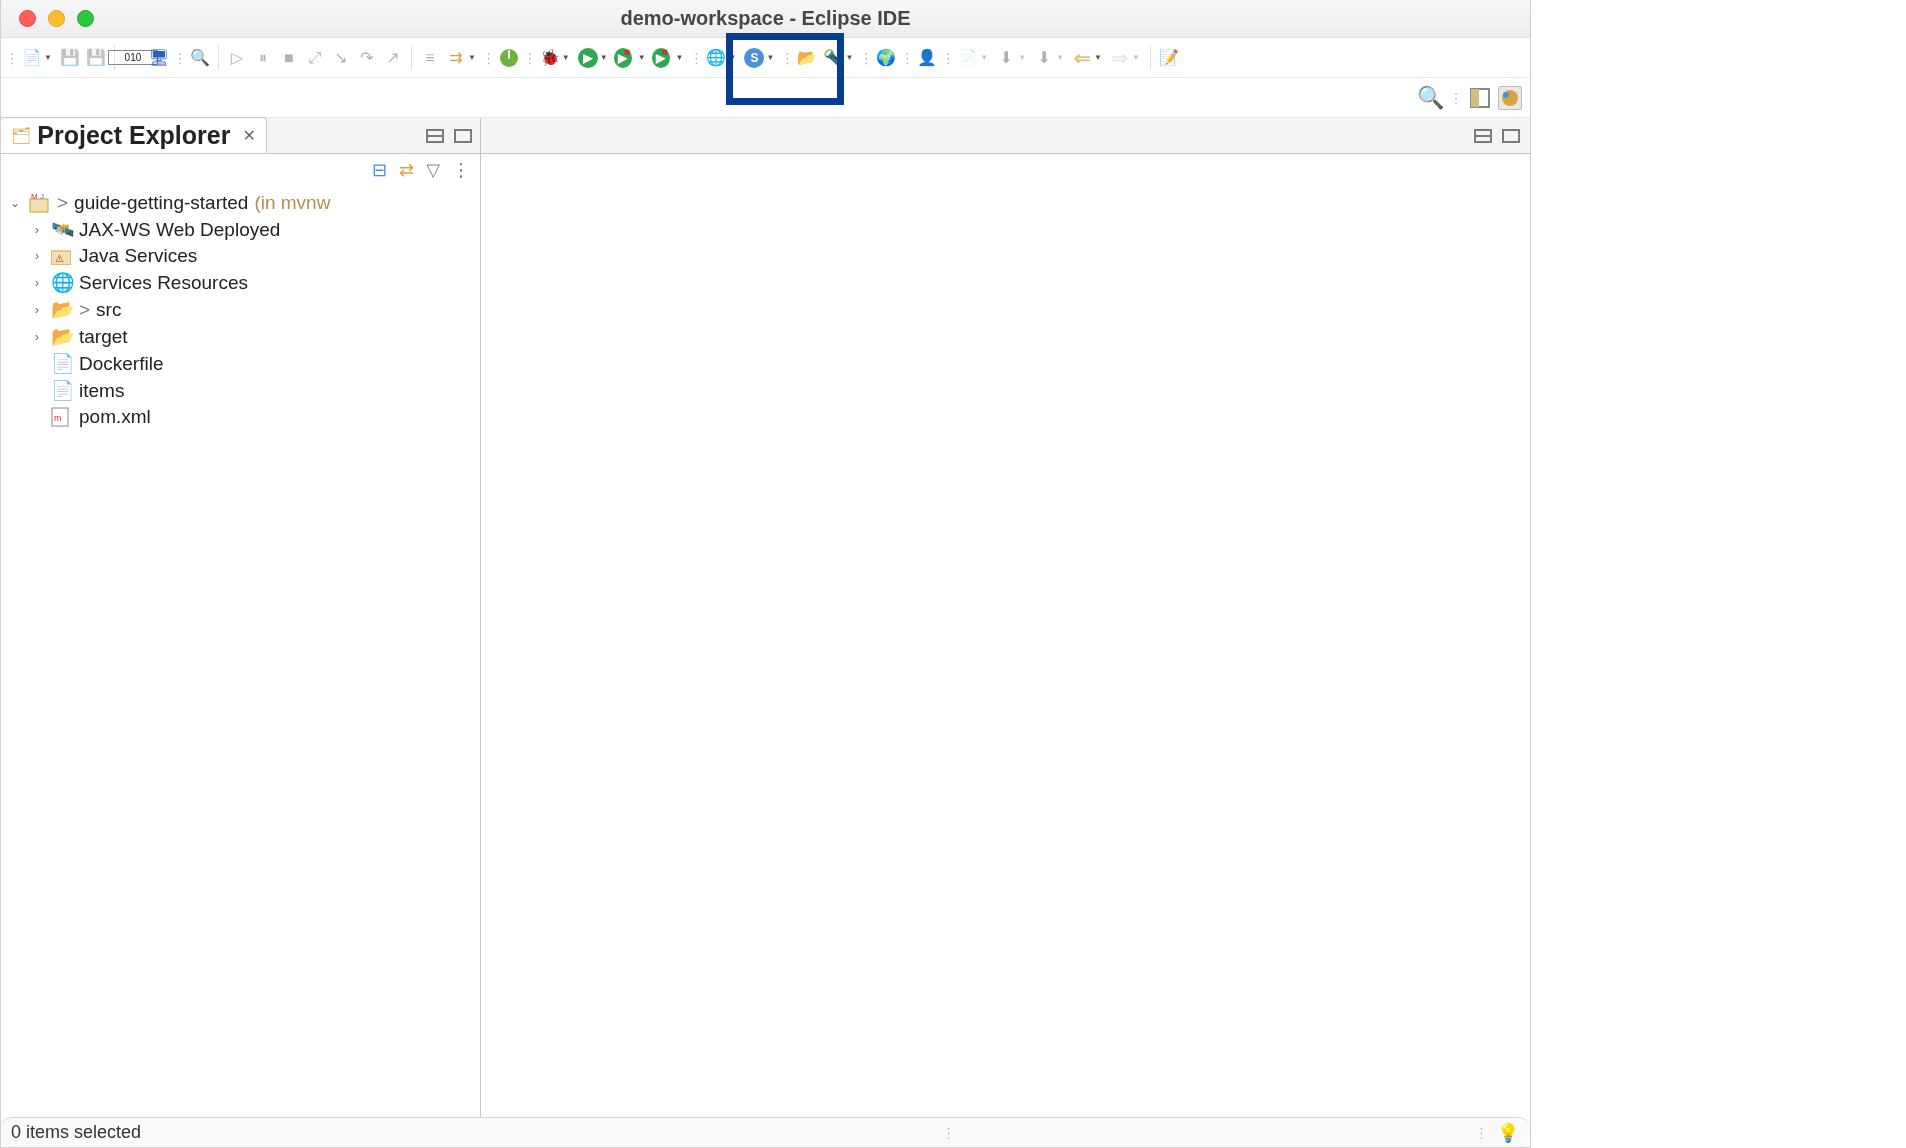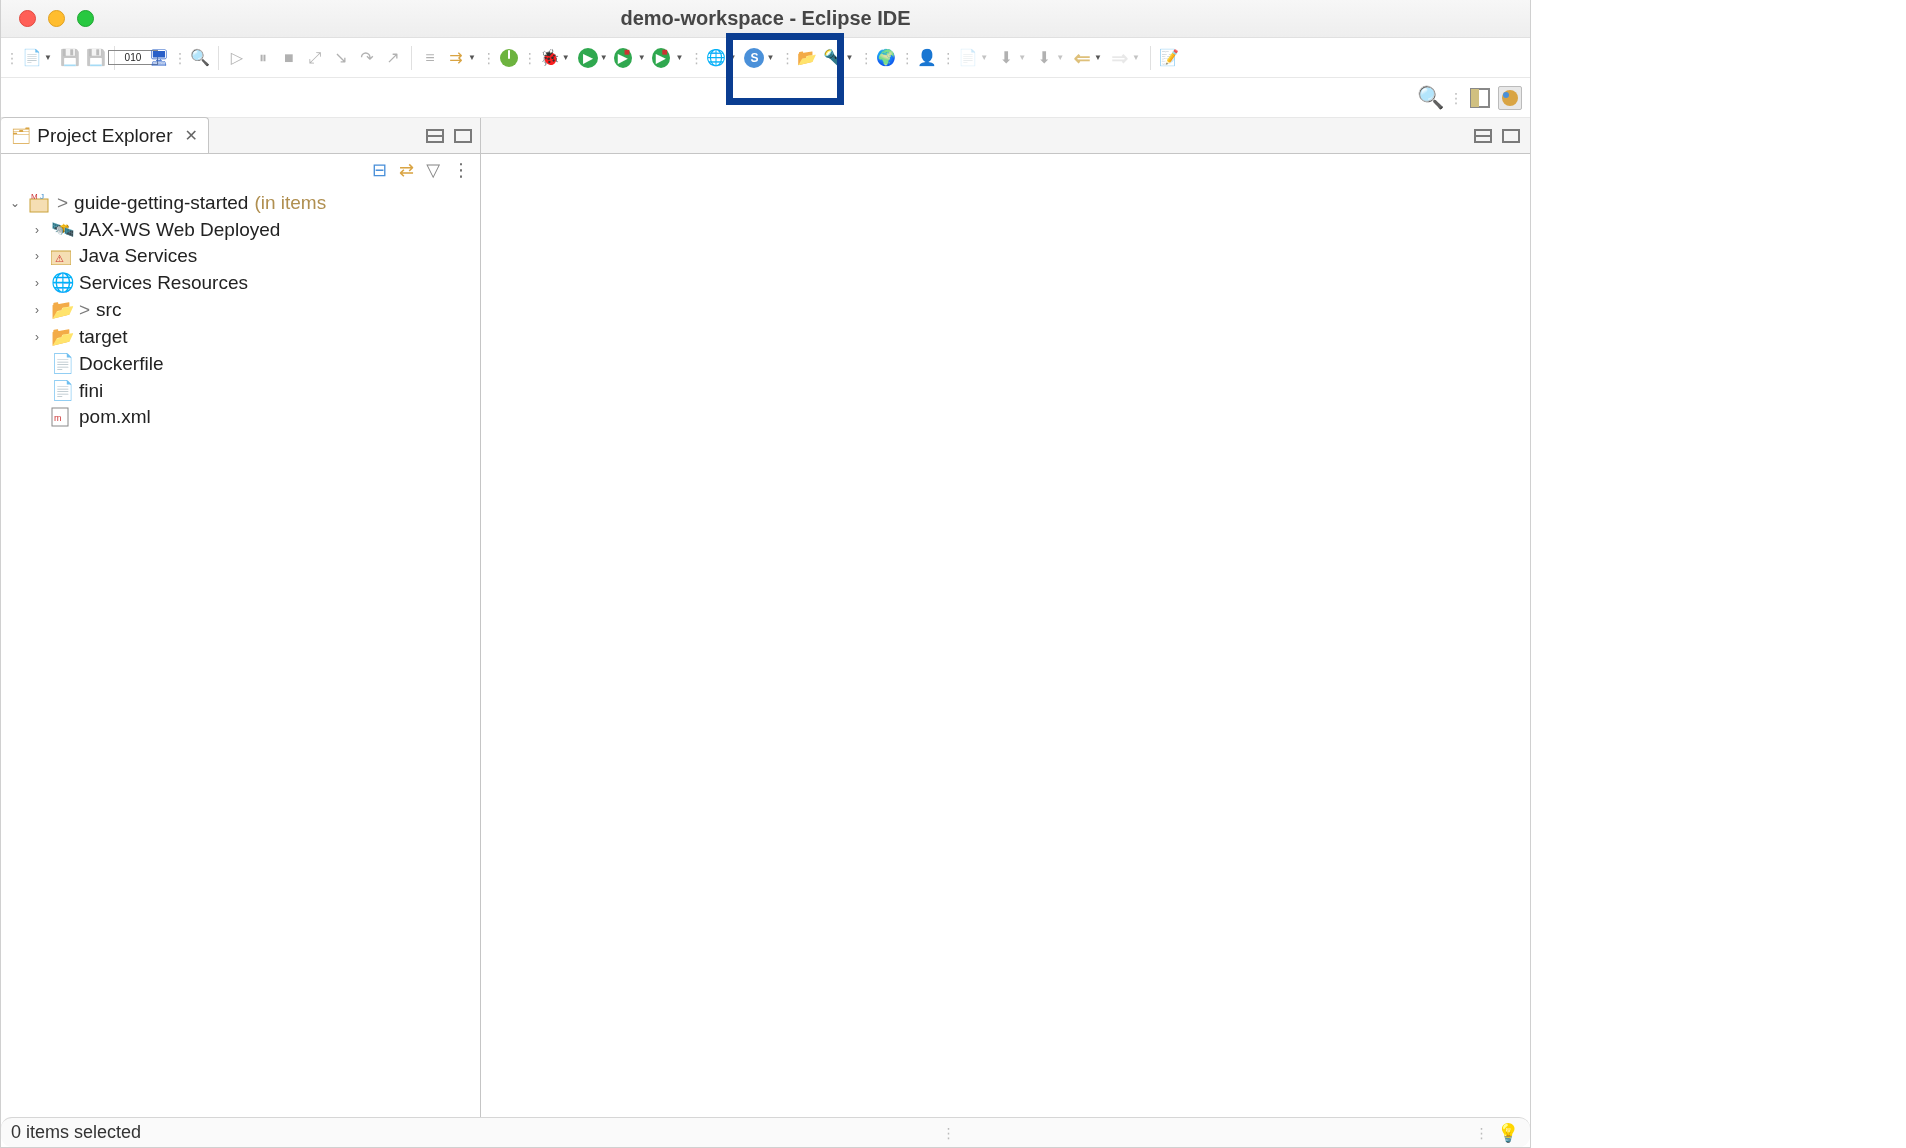--- a/index.html
+++ b/index.html
@@ -22,21 +22,21 @@
   .disabled { opacity: 0.35; }
   .highlight-box { position: absolute; border: 7px solid #0a3d91; pointer-events: none; }
   
   .toolbar2 { height: 40px; background: #fff; border-bottom: 1px solid #e8e8e8; display: flex; align-items: center; justify-content: flex-end; padding: 0 8px; gap: 6px; }
   
   .main { flex: 1; display: flex; min-height: 0; }
   .sidebar { width: 480px; border-right: 1px solid #c5c5c5; display: flex; flex-direction: column; background: #fff; }
   .tabrow { display: flex; align-items: center; border-bottom: 1px solid #c5c5c5; height: 36px; background: #f5f5f5; position: relative; }
   .tab { display: flex; align-items: center; gap: 6px; padding: 0 10px; height: 36px; background: #fff; border-right: 1px solid #c5c5c5; border-top: 1px solid #c5c5c5; border-top-left-radius: 4px; border-top-right-radius: 4px; margin-top: -1px; }
   .tab .ico { font-size: 16px; }
-  .tab-title { font-size: 19px; }
+  .tab-title { font-size: 25px; font-weight: bold; }
   .tab-close { font-size: 16px; color: #666; margin-left: 6px; }
   .tabrow .right-icons { margin-left: auto; display: flex; gap: 10px; padding-right: 8px; }
   .mini { width: 18px; height: 14px; border: 2px solid #7a7a7a; position: relative; }
   .mini.split::after { content: ""; position: absolute; left: 0; right: 0; top: 4px; border-top: 2px solid #7a7a7a; }
   .view-toolbar { height: 32px; display: flex; align-items: center; justify-content: flex-end; gap: 12px; padding: 0 10px; }
   .view-toolbar .ico { font-size: 18px; color: #6a6a6a; cursor: pointer; }
   .tree { flex: 1; overflow: auto; padding: 4px 0; font-size: 19px; }
   .node { display: flex; align-items: center; gap: 6px; padding: 2px 6px; white-space: nowrap; cursor: default; }
   .tw { width: 16px; text-align: center; color: #6a6a6a; font-size: 12px; }
   .node .ico { width: 22px; text-align: center; }
@@ -215,21 +215,21 @@
           <span class="tw">⌄</span>
           <span class="ico">
             <svg width="20" height="20">
                 <rect x="1" y="6" width="18" height="13" fill="#f5deb3" stroke="#c9a23a"></rect>
                 <text x="2" y="6" font-size="8" fill="#c33">M</text>
                 <text x="11" y="6" font-size="8" fill="#38c">J</text>
               </svg>
           </span>
           <span class="muted2">&gt;</span>
           <span>guide-getting-started</span>
-          <span class="muted">(in items</span>
+          <span class="muted">(in mvnw</span>
         </div>
 
         <div class="node indent1">
           <span class="tw">›</span>
           <span class="ico">🛰️</span>
           <span>JAX-WS Web Deployed</span>
         </div>
         <div class="node indent1">
           <span class="tw">›</span>
           <span class="ico">
@@ -257,21 +257,21 @@
           <span>target</span>
         </div>
         <div class="node indent1">
           <span class="tw"></span>
           <span class="ico file-ico">📄</span>
           <span>Dockerfile</span>
         </div>
         <div class="node indent1">
           <span class="tw"></span>
           <span class="ico file-ico">📄</span>
-          <span>fini</span>
+          <span>items</span>
         </div>
         <div class="node indent1">
           <span class="tw"></span>
           <span class="ico">
             <svg width="18" height="20">
                 <rect x="1" y="1" width="16" height="18" fill="#fff" stroke="#888"></rect>
                 <text x="3" y="14" font-size="9" fill="#c33">m</text>
               </svg>
           </span>
           <span>pom.xml</span>

